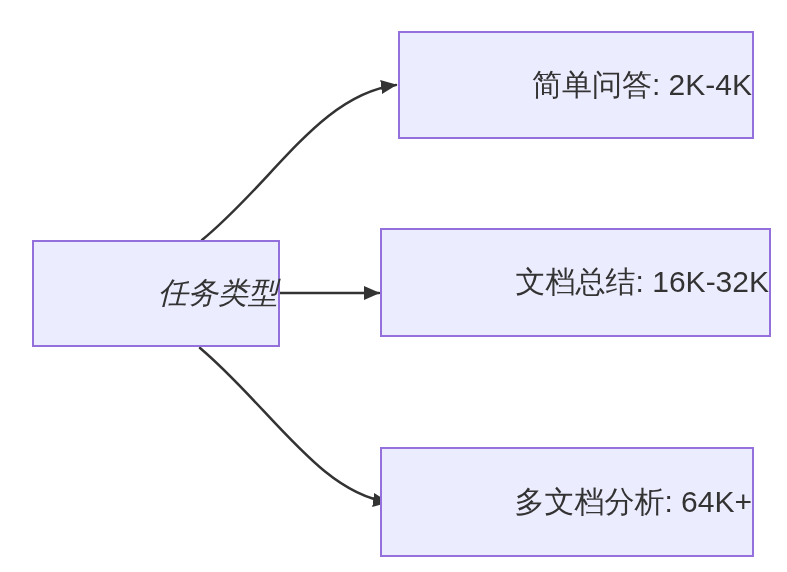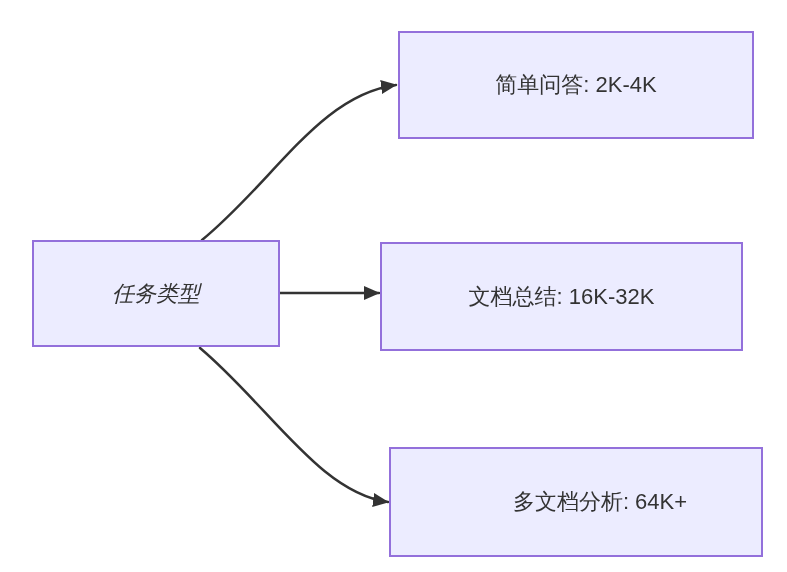--- a/index.html
+++ b/index.html
@@ -29,31 +29,31 @@
     stroke-width: 2.5;
     fill: none;
     stroke-linecap: round;
   }
   .arrowhead { fill: var(--arrow); stroke: none; }
   .node {
     position: absolute;
     background: var(--node-fill);
     border: 2px solid var(--node-border);
     color: var(--text);
-    font-size: 22px;
+    font-size: 30px;
     display: flex;
     align-items: center;
-    justify-content: center;
+    justify-content: flex-end;
     text-align: center;
     white-space: nowrap;
   }
   .node-root    { left: 32px;  top: 240px; width: 248px; height: 107px; font-style: italic; }
   .node-qa      { left: 398px; top: 31px;  width: 356px; height: 108px; }
-  .node-summary { left: 380px; top: 242px; width: 363px; height: 109px; }
-  .node-multi   { left: 389px; top: 447px; width: 374px; height: 110px; padding-left: 48px; }
+  .node-summary { left: 380px; top: 228px; width: 391px; height: 109px; }
+  .node-multi   { left: 380px; top: 447px; width: 374px; height: 110px; padding-left: 48px; }
 </style>
 </head>
 <body>
 
 <div class="canvas">
 
   <svg class="edges-layer" viewBox="0 0 787 572" xmlns="http://www.w3.org/2000/svg">
     <defs>
       <marker id="arrow" markerUnits="userSpaceOnUse" markerWidth="16" markerHeight="14" refX="15" refY="7" orient="auto">
         <path class="arrowhead" d="M0,0 L16,7 L0,14 Z"></path>

